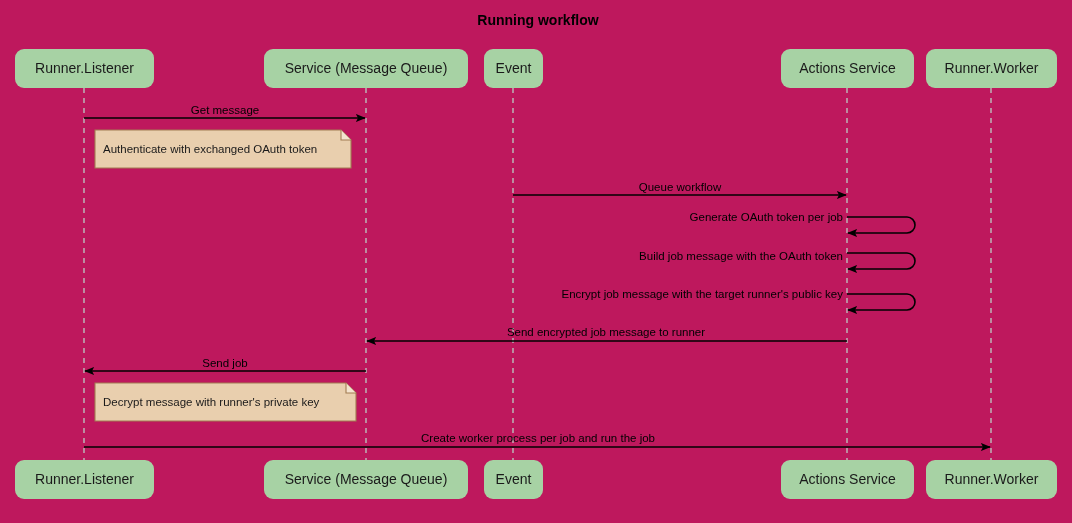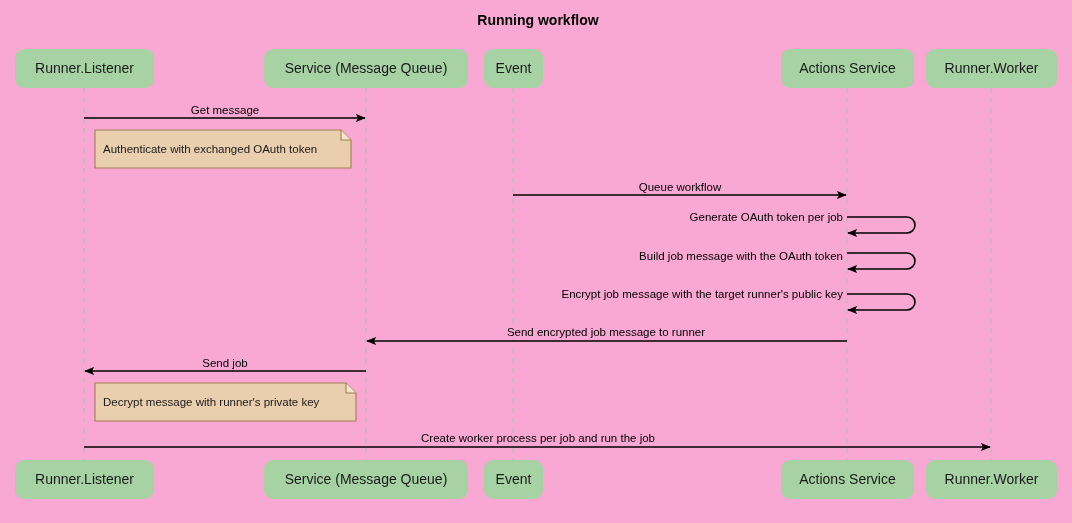--- a/index.html
+++ b/index.html
@@ -8,21 +8,21 @@
     background: #ffffff;
   }
   body {
     font-family: "Liberation Sans", sans-serif;
     color: #000000;
   }
   #canvas {
     position: relative;
     width: 1072px;
     height: 523px;
-    background: #f9a8d4;
+    background: #be185d;
     overflow: hidden;
   }
   #diagram-svg {
     position: absolute;
     left: 0;
     top: 0;
     width: 1072px;
     height: 523px;
   }
   .title-text {

